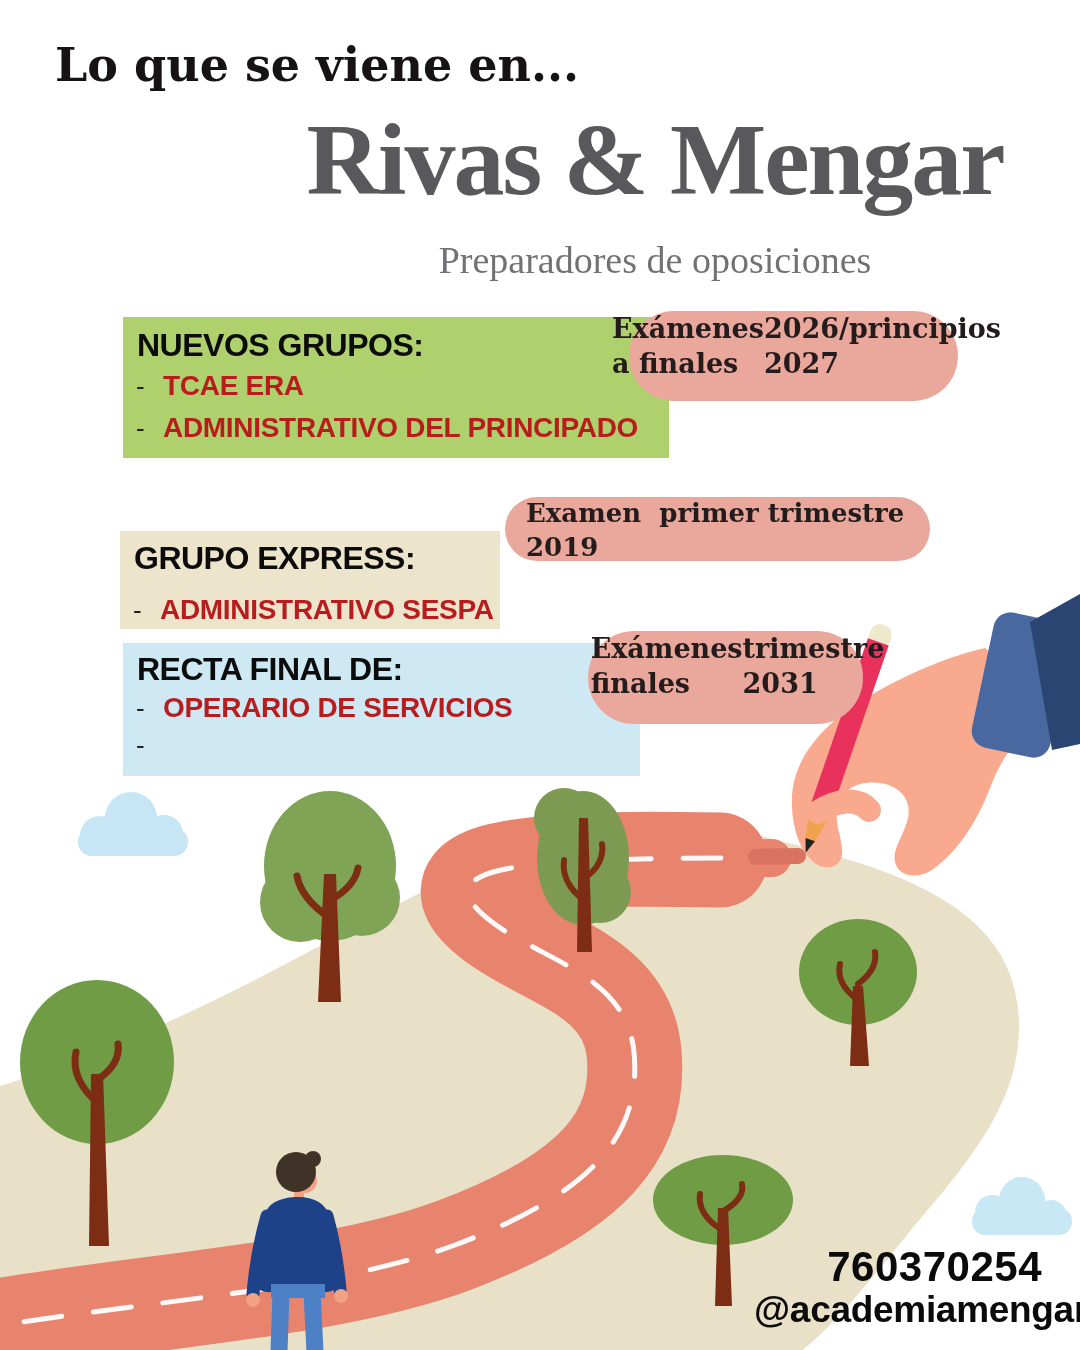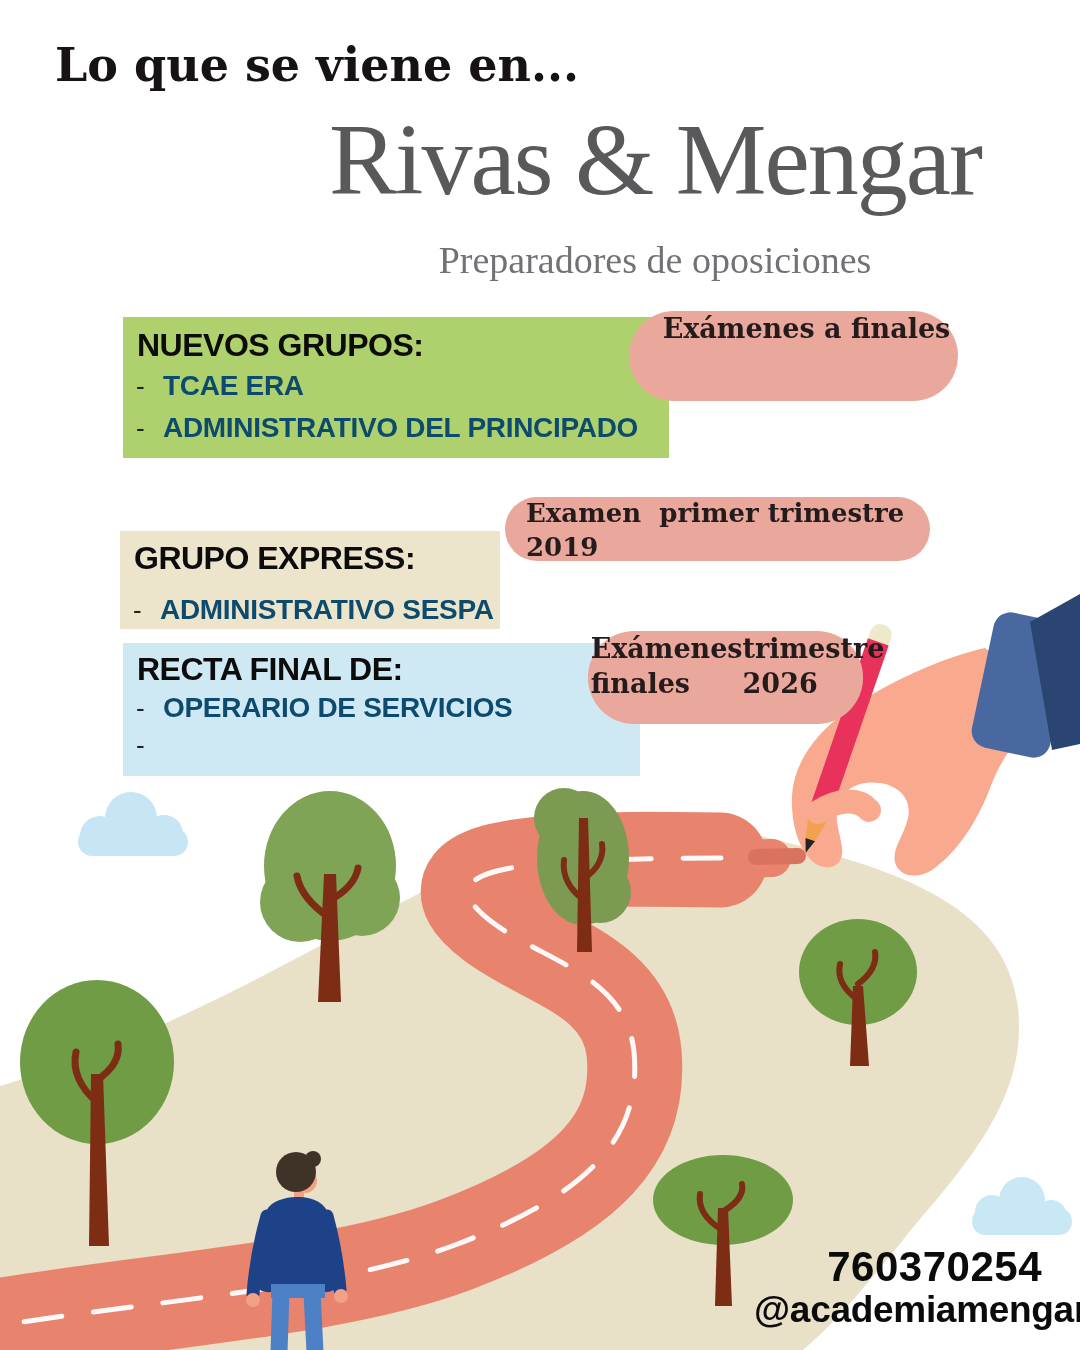--- a/index.html
+++ b/index.html
@@ -5,31 +5,31 @@
   html,body{margin:0;padding:0;}
   body{width:1080px;height:1350px;overflow:hidden;background:#fff;}
   .canvas{position:relative;width:1080px;height:1350px;background:#fff;overflow:hidden;
           font-family:"Liberation Sans",sans-serif;}
   .illo{position:absolute;left:0;top:0;z-index:0;}
 
   .intro{position:absolute;left:55px;top:38px;z-index:2;
          font-family:"DejaVu Serif",serif;font-weight:bold;font-size:46px;
          letter-spacing:0px;color:#171314;}
   .brand{position:absolute;left:230px;top:104px;width:850px;z-index:2;text-align:center;
-         font-family:"Liberation Serif",serif;font-weight:normal;font-size:102px;line-height:1.1;
+         font-family:"Liberation Serif",serif;font-weight:bold;font-size:102px;line-height:1.1;
          letter-spacing:-2px;color:var(--brand_gray);}
   .subtitle{position:absolute;left:230px;top:238px;width:850px;z-index:2;text-align:center;
          font-family:"Liberation Serif",serif;font-size:38px;color:#737175;letter-spacing:0px;}
 
   .infobox{position:absolute;z-index:2;display:flex;flex-direction:column;}
   .infobox .heading{font-weight:bold;font-size:32px;letter-spacing:-0.5px;color:#0c0c0c;
                     padding:8px 0 0 14px;line-height:40px;}
   .row{display:flex;align-items:baseline;padding-left:13px;line-height:42px;}
   .row .dash{width:27px;font-weight:400;font-size:26px;color:#222;flex:none;}
-  .row .item{font-weight:bold;font-size:28px;letter-spacing:-0.3px;color:#0c4a6e;}
+  .row .item{font-weight:bold;font-size:28px;letter-spacing:-0.3px;color:#b91c1c;}
 
   .box-green{left:123px;top:317px;width:546px;height:141px;background:var(--accent_green);}
   .box-beige{left:120px;top:505px;width:380px;height:98px;background:var(--accent_beige);margin-top:26px;}
   .box-beige .heading{padding-top:7px;}
   .box-beige .row{margin-top:11px;}
   .box-blue{left:123px;top:643px;width:517px;height:133px;background:var(--accent_blue);}
   .box-blue .heading{padding-top:6px;}
   .box-blue .row{line-height:37px;}
   .box-blue .row:first-of-type{margin-top:10px;}
 
@@ -182,20 +182,21 @@
       <span class="dash">-</span>
       <span class="item">TCAE ERA</span>
     </div>
     <div class="row">
       <span class="dash">-</span>
       <span class="item">ADMINISTRATIVO DEL PRINCIPADO</span>
     </div>
   </div>
   <div class="badge badge-1">
     <div class="bline">Exámenes a finales</div>
+    <div class="bline">2026/principios 2027</div>
   </div>
 
   <div class="infobox box-beige">
     <div class="heading">GRUPO EXPRESS:</div>
     <div class="row">
       <span class="dash">-</span>
       <span class="item">ADMINISTRATIVO SESPA</span>
     </div>
   </div>
   <div class="badge badge-2">
@@ -207,19 +208,19 @@
     <div class="row">
       <span class="dash">-</span>
       <span class="item">OPERARIO DE SERVICIOS</span>
     </div>
     <div class="row">
       <span class="dash">-</span>
     </div>
   </div>
   <div class="badge badge-3">
     <div class="bline">Exámenes finales</div>
-    <div class="bline">trimestre 2026</div>
+    <div class="bline">trimestre 2031</div>
   </div>
 
   <div class="contact-phone">760370254</div>
   <div class="contact-handle">@academiamengar</div>
 
 </div>
 
 </body></html>

